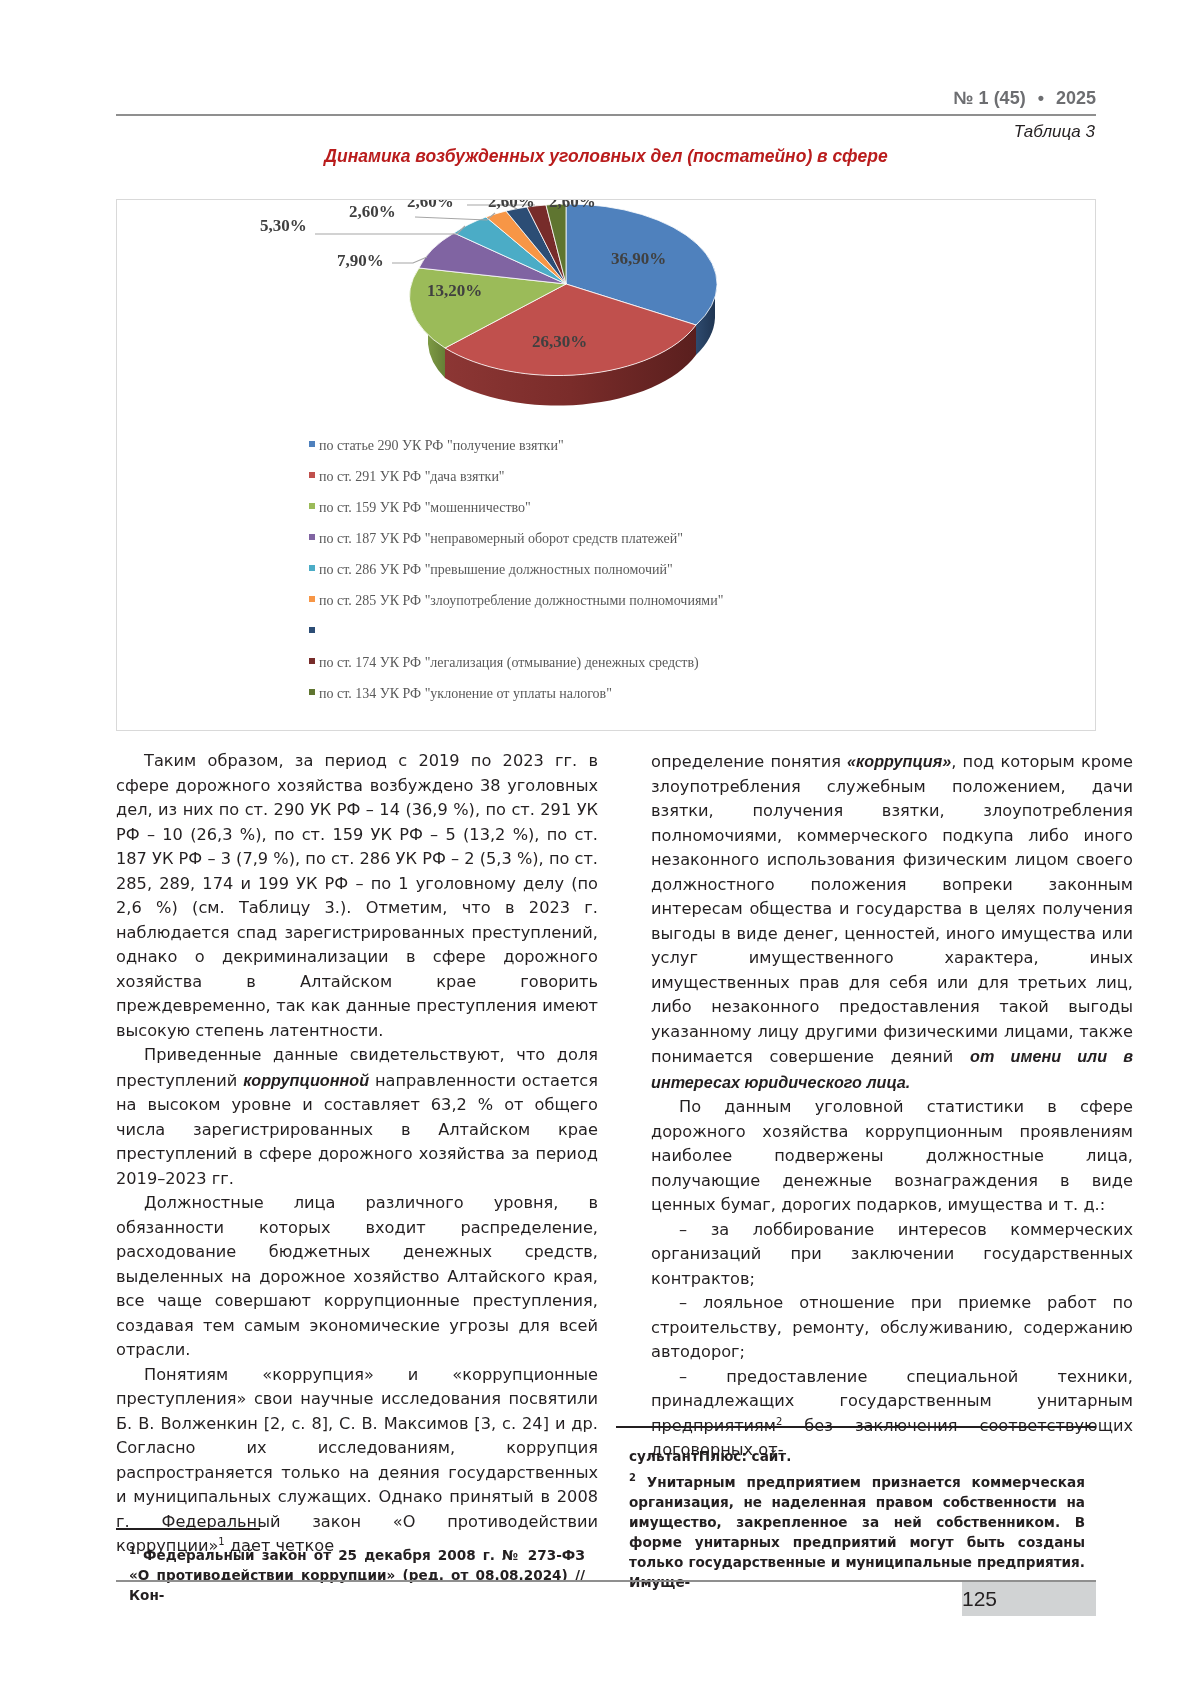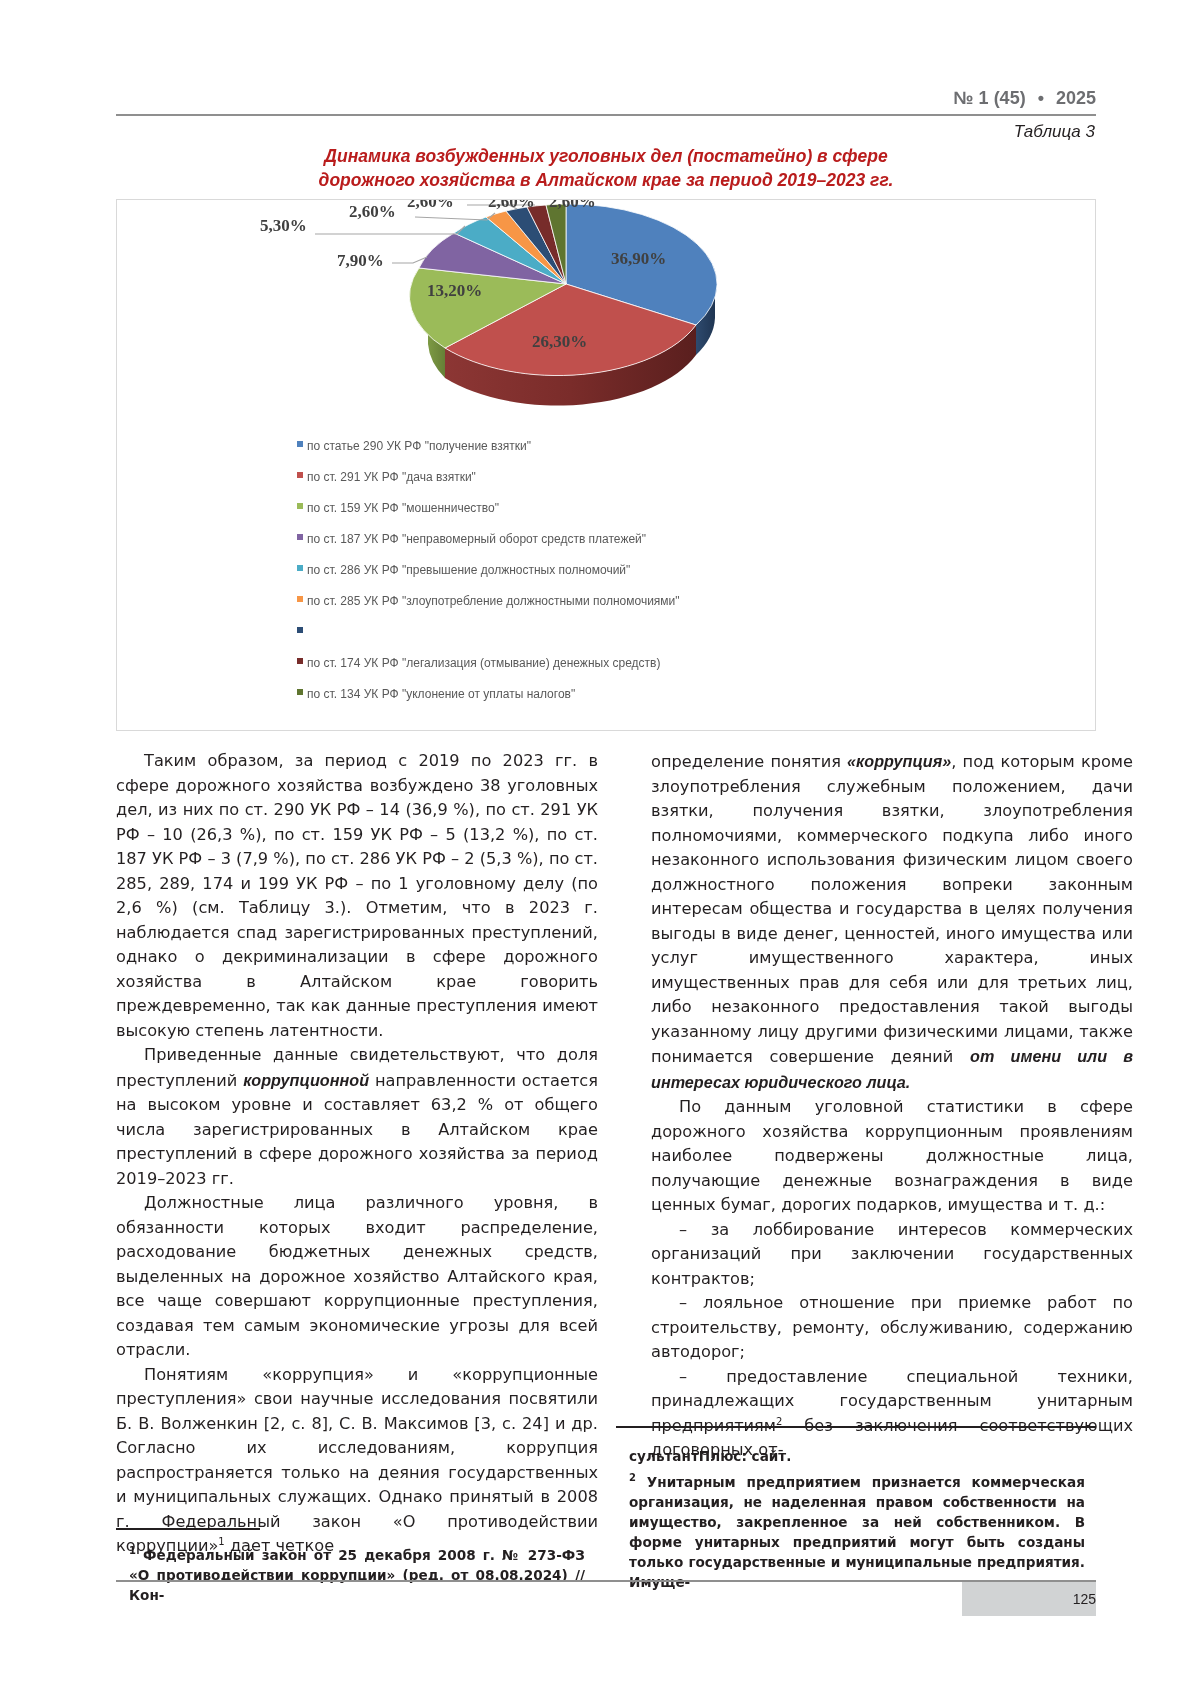--- a/index.html
+++ b/index.html
@@ -16,57 +16,56 @@
   .chart-title { position: absolute; left: 116px; top: 144px; width: 980px; text-align: center;
                  font-family: Liberation Sans, sans-serif; font-style: italic; font-weight: bold;
                  font-size: 17.5px; line-height: 24px; color: #b91c1c; }
 
   .chart-box { position: absolute; left: 116px; top: 199px; width: 978px; height: 530px;
                border: 1px solid #d9d9d9; background: #fff; }
   .chart-svg { position: absolute; left: 0; top: 0; }
   .pie-label { font-family: "Liberation Serif", serif; font-weight: bold; font-size: 17px; fill: #404040; }
 
   .legend { position: absolute; left: 176px; top: 236px; }
-  .legend-item { position: absolute; left: 4px; white-space: nowrap; height: 20px; line-height: 20px;
-                 font-family: Liberation Sans, sans-serif; font-size: 12px; color: #595959; }
+  .legend-item { position: absolute; left: 16px; white-space: nowrap; height: 20px; line-height: 20px;
+                 font-family: Liberation Serif, serif; font-size: 14px; color: #595959; }
   .legend-swatch { display: inline-block; width: 6px; height: 6px; margin-right: 4px; vertical-align: 3px; }
 
   .col { position: absolute; width: 482px; font-size: 16.2px; line-height: 24.5px; text-align: justify; }
   .col-left { left: 116px; top: 749px; }
   .col-right { left: 651px; top: 749px; }
   .col p { margin: 0; text-indent: 28px; }
   .col p.noindent { text-indent: 0; }
   .col .em { font-style: italic; font-weight: bold; font-family: "Liberation Sans", sans-serif; }
   sup { font-size: 10px; vertical-align: 6px; line-height: 0; }
 
   .fn-rule-left { position: absolute; left: 116px; top: 1528px; width: 144px; height: 2px; background: #231f20; }
   .fn-rule-right { position: absolute; left: 616px; top: 1426px; width: 480px; height: 2px; background: #231f20; }
   .footnote { position: absolute; font-size: 13.6px; line-height: 20px; text-align: justify; width: 482px; }
   .fn-left { left: 116px; top: 1532px; }
   .fn-right-a { left: 616px; top: 1433px; }
   .fn-right-b { left: 616px; top: 1459px; }
   .footnote p { margin: 13px; font-weight: bold; }
 
   .footer-rule { position: absolute; left: 116px; top: 1580px; width: 980px; height: 2px; background: #8f8f8f; }
   .page-num-box { position: absolute; left: 962px; top: 1582px; width: 134px; height: 34px; background: #d1d3d4;
-                  text-align: right; line-height: 34px; font-family: "Liberation Sans", sans-serif;
-                  font-size: 14px; color: #231f20; }
+                  text-align: left; line-height: 34px; font-family: "Liberation Sans", sans-serif;
+                  font-size: 21px; color: #231f20; }
 </style>
 </head>
 <body>
 
 <div class="header">
   <span>№ 1 (45)</span><span class="dot">•</span><span>2025</span>
 </div>
 <div class="header-rule"></div>
 
 <div class="table-label">Таблица 3</div>
 <div class="chart-title">
   <div>Динамика возбужденных уголовных дел (постатейно) в сфере</div>
-  <div>дорожного хозяйства в Алтайском крае за период 2019–2023 гг.</div>
 </div>
 
 <div class="chart-box">
   <svg class="chart-svg" width="978" height="530" viewBox="0 0 978 530">
     <defs>
       <linearGradient id="gRed" x1="0" x2="1" y1="0" y2="0">
         <stop offset="0" stop-color="#8c3634"></stop>
           <stop offset="0.5" stop-color="#7a2c2a"></stop>
           <stop offset="1" stop-color="#5a1f1e"></stop>
       </linearGradient>

